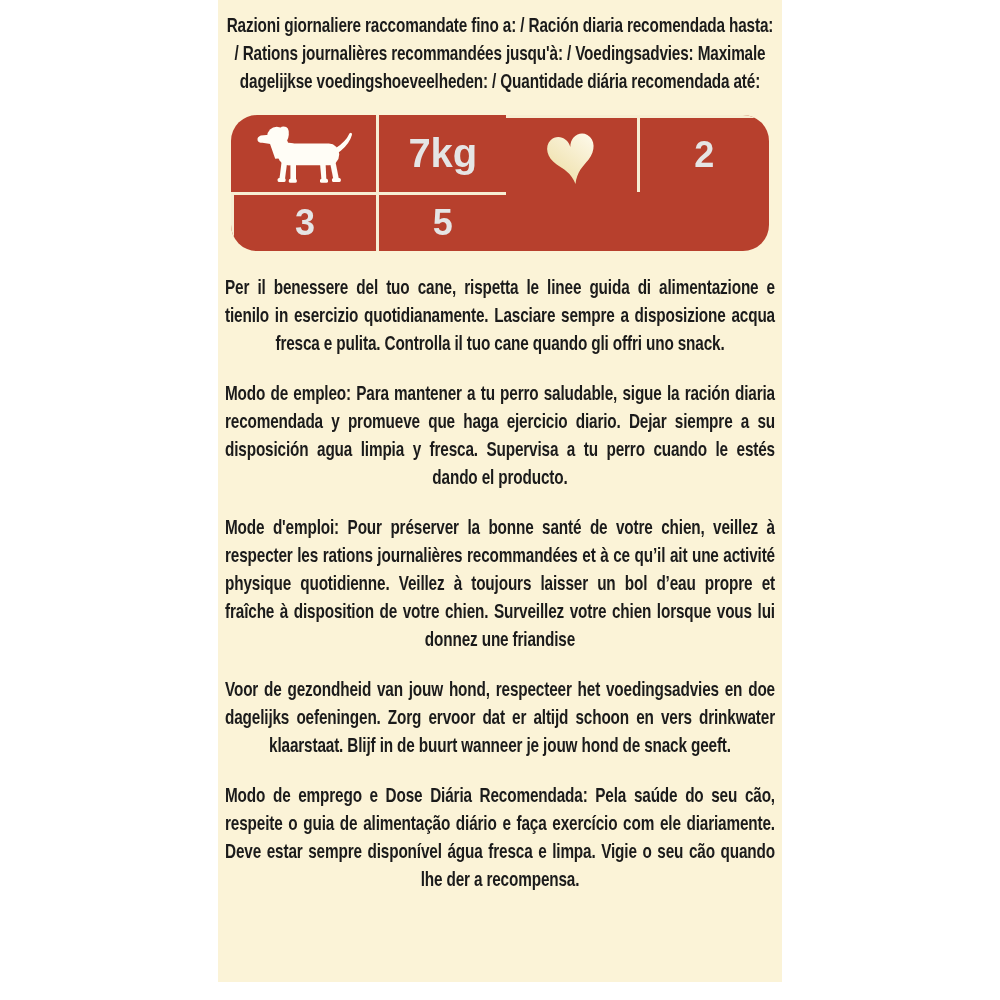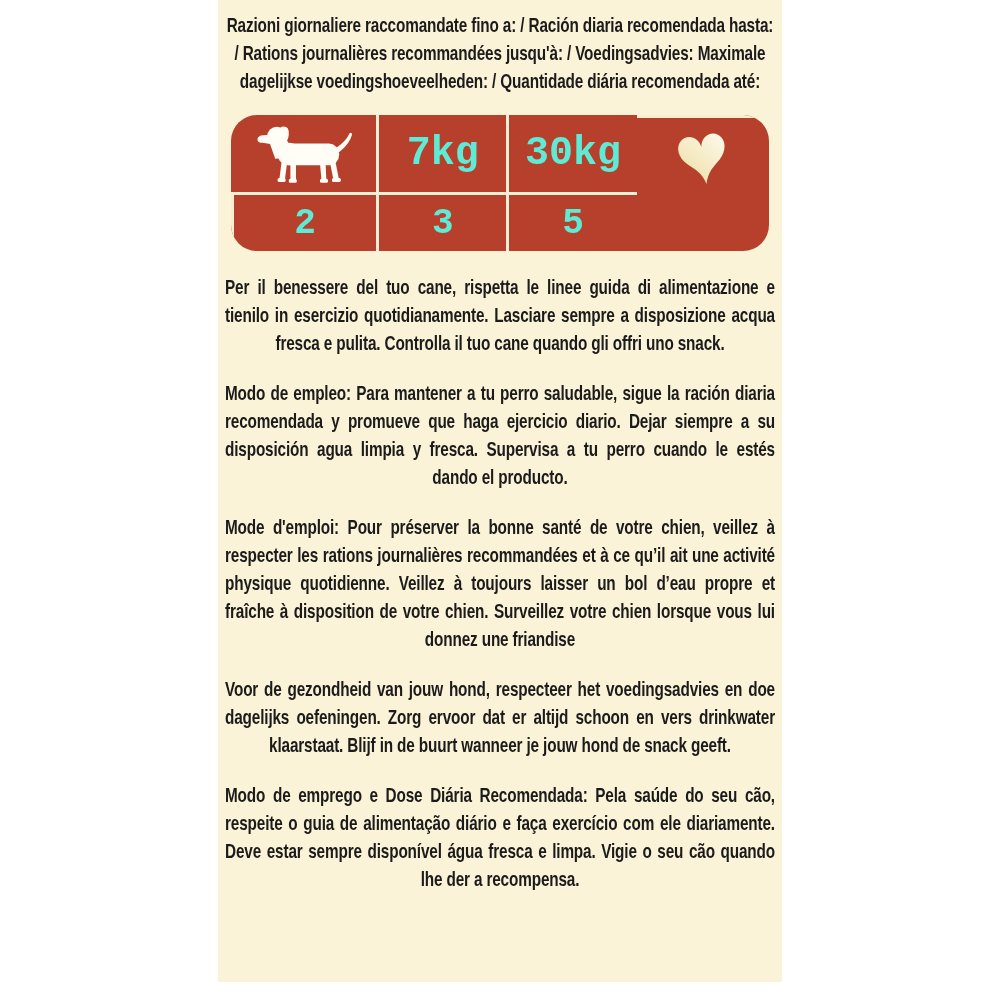--- a/index.html
+++ b/index.html
@@ -34,22 +34,22 @@
     width:538px;height:136px;
     background:#b7402d;
     border-radius:26px;
     display:grid;
     grid-template-columns:27% 24.2% 24.2% 24.6%;
     grid-template-rows:1fr 1fr;
     overflow:hidden;
   }
   .ft-cell{
     display:flex;align-items:center;justify-content:center;
-    color:#5eead4;
-    font-family:Liberation Mono, monospace;
+    color:#e5e5e5;
+    font-family:Liberation Sans, sans-serif;
     font-weight:bold;
   }
   .ft-cell.v-line{border-left:3px solid #f7eed3;}
   .ft-cell.h-line{border-top:3px solid #f7eed3;}
   .ft-weight{font-size:40px;}
   .ft-value{font-size:36px;}
   .dog-svg{width:102px;height:64px;color:#fffdf6;}
   .heart-svg{width:60px;height:66px;margin-top:8px;}
 </style>
 </head>
@@ -76,21 +76,20 @@
           <rect x="42" y="71" width="10" height="5" rx="2"></rect>
           <polygon points="81,52 88,52 89,74 83,74"></polygon>
           <rect x="81" y="71" width="10" height="5" rx="2"></rect>
           <polygon points="93,48 100,48 105,73 98,73"></polygon>
           <rect x="96" y="70" width="11" height="5" rx="2"></rect>
           <path d="M100,33 Q113,25 118,14 Q121,12 121,16 Q118,27 107,36 Q103,40 98,41 Z"></path>
         </g>
       </svg>
     </div>
     <div class="ft-cell ft-weight v-line">7kg</div>
-    <div class="ft-cell ft-weight v-line">30kg</div>
 
     <div class="ft-cell h-line">
       <svg class="heart-svg" viewBox="0 0 100 100" xmlns="http://www.w3.org/2000/svg">
         <defs>
           <linearGradient id="heartGrad" x1="1" y1="0" x2="0" y2="1">
             <stop offset="0" stop-color="#fefaec"></stop>
             <stop offset="1" stop-color="#ecdca0"></stop>
           </linearGradient>
         </defs>
         <path transform="rotate(-8 50 50)" fill="url(#heartGrad)" d="M50,30 C48,13 31,5 19,14 C7,23 9,42 23,55 C33,64 46,73 50,92 C55,72 67,64 77,55 C91,42 93,23 81,14 C69,5 52,13 50,30 Z"></path>

